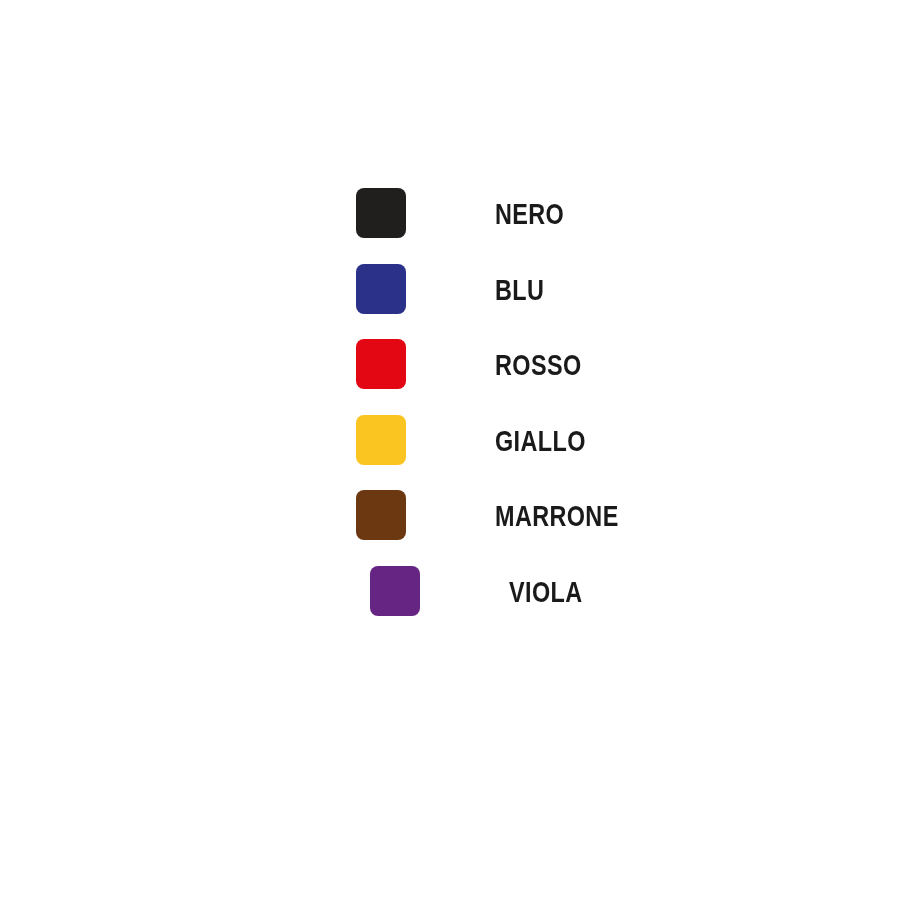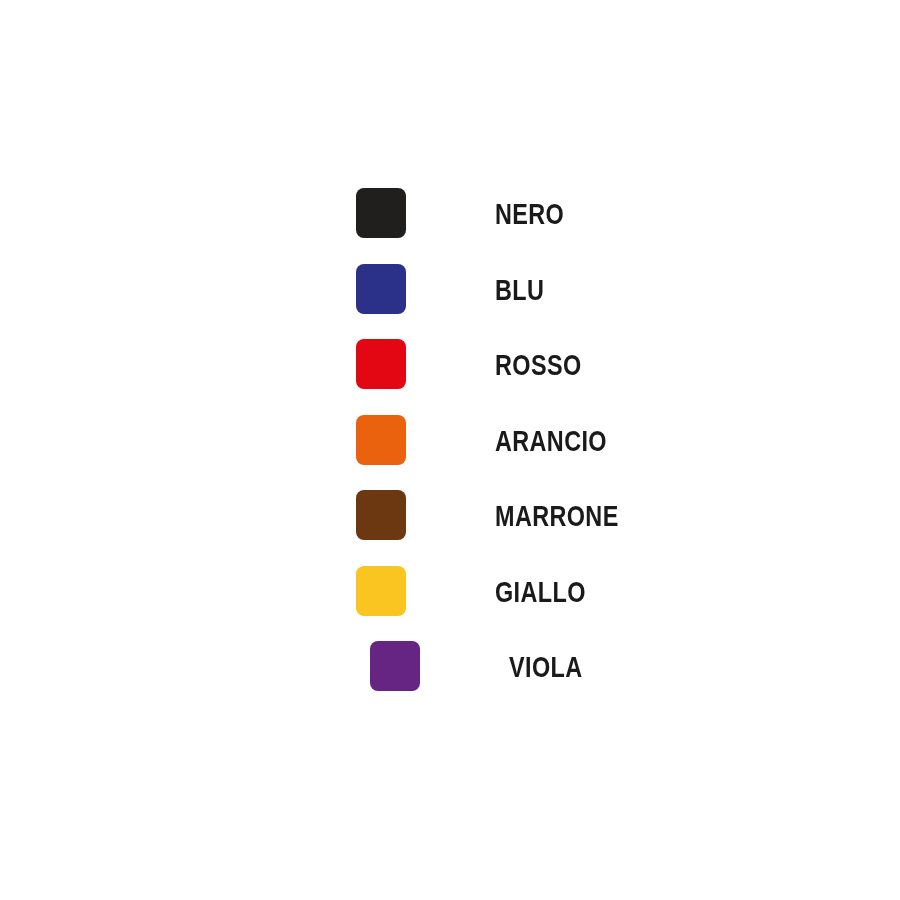--- a/index.html
+++ b/index.html
@@ -72,33 +72,29 @@
     <div class="swatch" style="background-color: rgb(43, 49, 137); width: 50px; height: 50px; border-radius: 8px;"></div>
     <div class="swatch-label" style="color: rgb(26, 26, 26);">BLU</div>
   </div>
 
   <div class="legend-row">
     <div class="swatch" style="background-color: rgb(227, 6, 19); width: 50px; height: 50px; border-radius: 8px;"></div>
     <div class="swatch-label" style="color: rgb(26, 26, 26);">ROSSO</div>
   </div>
 
 
+
   <div class="legend-row">
-    <div class="swatch" style="background-color: rgb(234, 97, 14); width: 50px; height: 50px; border-radius: 8px;"></div>
-    <div class="swatch-label" style="color: rgb(26, 26, 26);">ARANCIO</div>
+    <div class="swatch" style="background-color: rgb(250, 196, 33); width: 50px; height: 50px; border-radius: 8px;"></div>
+    <div class="swatch-label" style="color: rgb(26, 26, 26);">GIALLO</div>
   </div>
 
   <div class="legend-row">
     <div class="swatch" style="background-color: rgb(108, 56, 17); width: 50px; height: 50px; border-radius: 8px;"></div>
     <div class="swatch-label" style="color: rgb(26, 26, 26);">MARRONE</div>
-  </div>
-
-  <div class="legend-row">
-    <div class="swatch" style="background-color: rgb(250, 196, 33); width: 50px; height: 50px; border-radius: 8px;"></div>
-    <div class="swatch-label" style="color: rgb(26, 26, 26);">GIALLO</div>
   </div>
 
   <div class="legend-row">
     <div class="swatch" style="background-color: rgb(102, 36, 131); width: 50px; height: 50px; border-radius: 8px;"></div>
     <div class="swatch-label" style="color: rgb(26, 26, 26);">VIOLA</div>
   </div>
 
 </div>
 
 </body></html>

